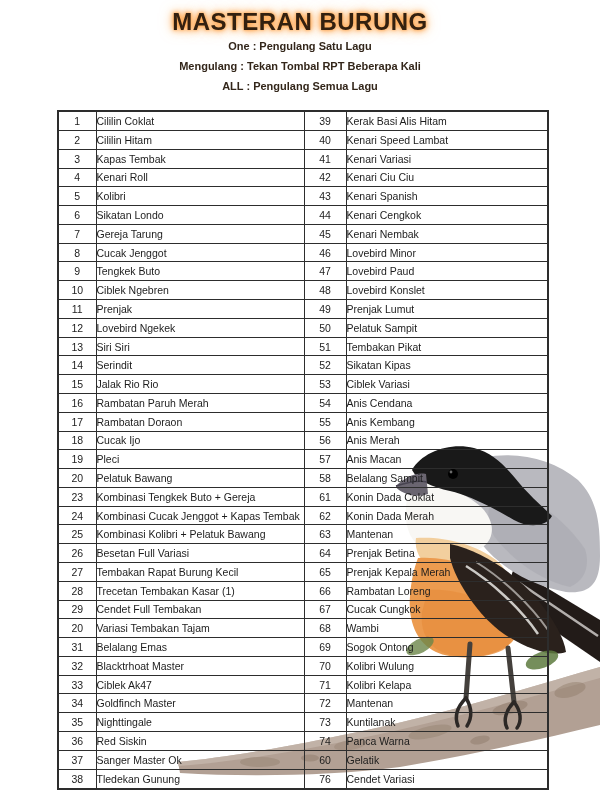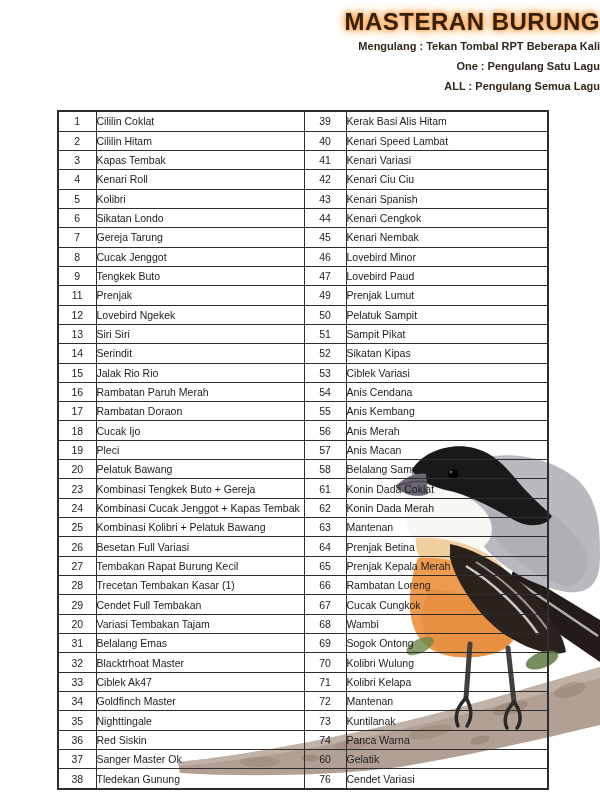--- a/index.html
+++ b/index.html
@@ -3,21 +3,21 @@
 <meta charset="utf-8">
 <style>
   html,body{margin:0;padding:0;}
   body{
     position:relative;
     width:600px;height:800px;
     background:#ffffff;
     overflow:hidden;
     font-family:"Liberation Sans",sans-serif;
   }
-  .header{position:absolute;left:0;top:0;width:600px;text-align:right;z-index:3;}
+  .header{position:absolute;left:0;top:0;width:600px;text-align:center;z-index:3;}
   .title{
     margin-top:8px;
     font-size:24px;font-weight:bold;letter-spacing:.5px;
     color:#33200f;
     text-shadow:0 0 2px #ffb066,0 0 5px #ff9a33,0 0 9px #ffa64d,0 0 14px rgba(255,166,77,.55);
   }
   .subtitle{
     font-size:11px;font-weight:bold;color:#33261a;line-height:20px;
   }
   .subtitle:first-of-type{margin-top:7px;}
@@ -35,22 +35,22 @@
     vertical-align:middle;
   }
   td.num{text-align:center;}
   td.name{padding-left:8px;text-align:left;}
 </style>
 </head>
 <body>
 
 <div class="header">
   <div class="title">MASTERAN BURUNG</div>
+  <div class="subtitle">One : Pengulang Satu Lagu</div>
   <div class="subtitle">Mengulang : Tekan Tombal RPT Beberapa Kali</div>
-  <div class="subtitle">One : Pengulang Satu Lagu</div>
   <div class="subtitle">ALL : Pengulang Semua Lagu</div>
 </div>
 
 <div class="bird-wrap">
   <svg viewBox="0 0 430 360" width="430" height="360">
 
     <path d="M344,128 L430,180 L430,222 L334,156 Z" fill="#221b18"></path>
     <path d="M348,142 L428,196" stroke="#d8d5d2" stroke-width="2.5" fill="none" opacity="0.8"></path>
 
     <path d="M292,24 C330,8 378,14 408,40 C428,60 430,84 430,116 C430,146 418,154 396,152 C362,146 330,128 310,102 C294,82 286,50 292,24 Z" fill="#b9b9bf"></path>
@@ -153,36 +153,42 @@
         <td class="num">46</td>
         <td class="name">Lovebird Minor</td>
       </tr>
       <tr>
         <td class="num">9</td>
         <td class="name">Tengkek Buto</td>
         <td class="num">47</td>
         <td class="name">Lovebird Paud</td>
       </tr>
       <tr>
+        <td class="num">10</td>
+        <td class="name">Ciblek Ngebren</td>
+        <td class="num">48</td>
+        <td class="name">Lovebird Konslet</td>
+      </tr>
+      <tr>
         <td class="num">11</td>
         <td class="name">Prenjak</td>
         <td class="num">49</td>
         <td class="name">Prenjak Lumut</td>
       </tr>
       <tr>
         <td class="num">12</td>
         <td class="name">Lovebird Ngekek</td>
         <td class="num">50</td>
         <td class="name">Pelatuk Sampit</td>
       </tr>
       <tr>
         <td class="num">13</td>
         <td class="name">Siri Siri</td>
         <td class="num">51</td>
-        <td class="name">Sampit Pikat</td>
+        <td class="name">Tembakan Pikat</td>
       </tr>
       <tr>
         <td class="num">14</td>
         <td class="name">Serindit</td>
         <td class="num">52</td>
         <td class="name">Sikatan Kipas</td>
       </tr>
       <tr>
         <td class="num">15</td>
         <td class="name">Jalak Rio Rio</td>

